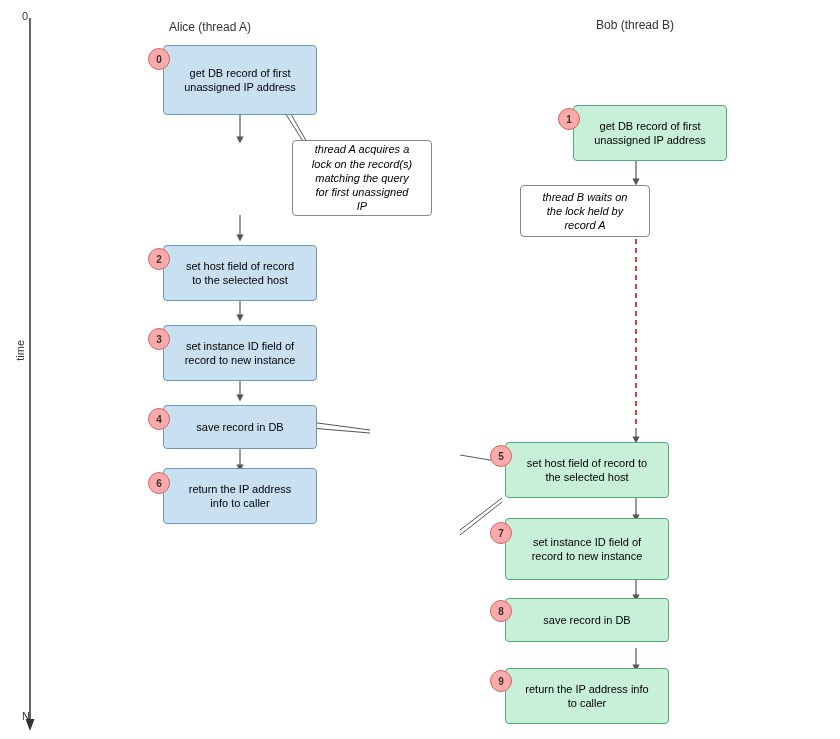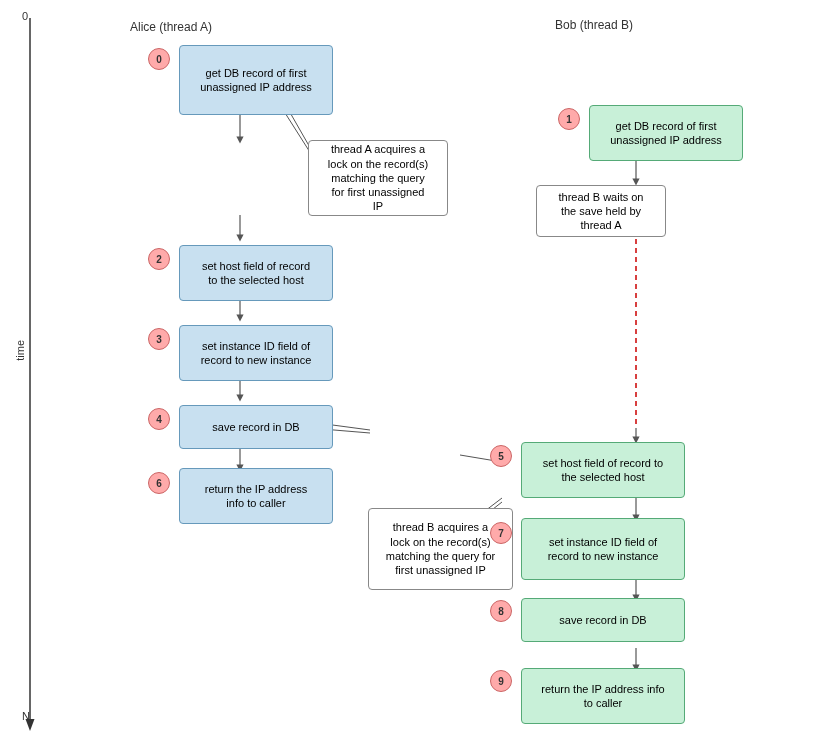--- a/index.html
+++ b/index.html
@@ -21,53 +21,54 @@
     .box {
       position: absolute;
       border: 1.5px solid #888;
       border-radius: 4px;
       text-align: center;
       display: flex;
       align-items: center;
       justify-content: center;
       padding: 4px 16px;
       line-height: 1.3;
-      margin-left: 16px;
     }
     .box-blue {
       background: #c8e0f0;
       border-color: #6699bb;
     }
     .box-green {
       background: #c8f0d8;
       border-color: #55aa77;
     }
     .box-white {
       background: #ffffff;
       border-color: #888;
+      font-style: italic;
     }
     .circle-label {
       position: absolute;
       width: 22px;
       height: 22px;
       border-radius: 50%;
       background: #ffaaaa;
       border: 1.5px solid #cc6666;
       display: flex;
       align-items: center;
       justify-content: center;
       font-size: 10px;
       font-weight: bold;
       color: #333;
       z-index: 10;
     }
     .section-title {
       position: absolute;
       font-size: 12px;
       font-weight: normal;
+      text-align: center;
       color: #333;
     }
     .axis-label {
       position: absolute;
       font-size: 11px;
       color: #333;
     }
     svg.lines {
       position: absolute;
       top: 0; left: 0;
@@ -147,26 +148,25 @@
   <div class="circle-label" style="left:148px; top:408px;">4</div>
   <div class="box box-blue" style="left:163px; top:405px; width:154px; height:44px;">save record in DB</div>
 
 
   <div class="circle-label" style="left:148px; top:472px;">6</div>
   <div class="box box-blue" style="left:163px; top:468px; width:154px; height:56px;">return the IP address info to caller</div>
 
   <div class="circle-label" style="left:558px; top:108px;">1</div>
   <div class="box box-green" style="left:573px; top:105px; width:154px; height:56px;">get DB record of first unassigned IP address</div>
 
-  <div class="box box-white" style="left:520px; top:185px; width:130px; height:52px;">thread B waits on the save held by thread A</div>
+  <div class="box box-white" style="left:520px; top:185px; width:130px; height:52px;">thread B waits on the lock held by record A</div>
 
   <div class="circle-label" style="left:490px; top:445px;">5</div>
   <div class="box box-green" style="left:505px; top:442px; width:164px; height:56px;">set host field of record to the selected host</div>
 
-  <div class="box box-white" style="left:352px; top:508px; width:145px; height:82px;">thread B acquires a lock on the record(s) matching the query for first unassigned IP</div>
 
   <div class="circle-label" style="left:490px; top:522px;">7</div>
   <div class="box box-green" style="left:505px; top:518px; width:164px; height:62px;">set instance ID field of record to new instance</div>
 
   <div class="circle-label" style="left:490px; top:600px;">8</div>
   <div class="box box-green" style="left:505px; top:598px; width:164px; height:44px;">save record in DB</div>
 
   <div class="circle-label" style="left:490px; top:670px;">9</div>
   <div class="box box-green" style="left:505px; top:668px; width:164px; height:56px;">return the IP address info to caller</div>
 

